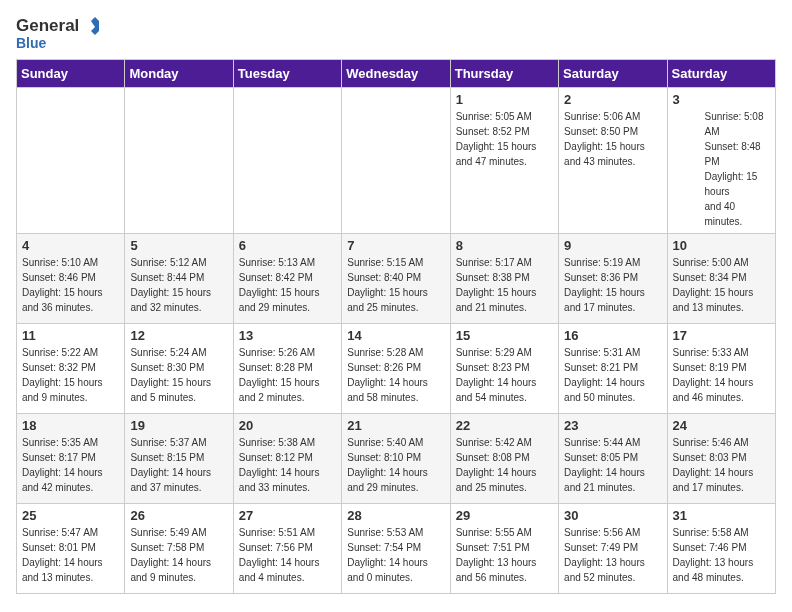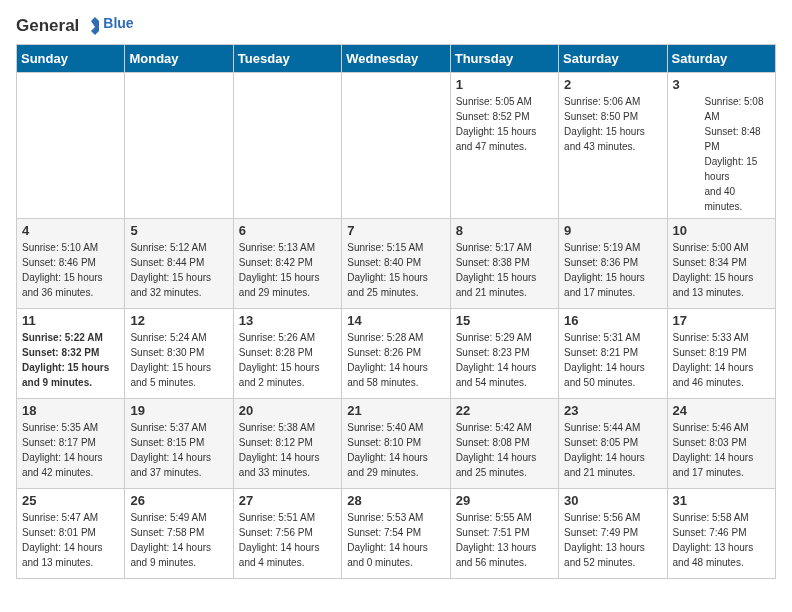--- a/index.html
+++ b/index.html
@@ -32,21 +32,21 @@
     .location {
       font-size: 16px;
       color: #555;
     }
     table {
       width: 100%;
       border-collapse: collapse;
       table-layout: fixed;
     }
     thead tr th {
-      background-color: #0369a1;
+      background-color: #4c1d95;
       color: #fff;
       font-size: 13px;
       font-weight: bold;
       padding: 6px 4px;
       text-align: left;
       border: 1px solid #ccc;
     }
     tbody tr td {
       border: 1px solid #ccc;
       vertical-align: top;
@@ -72,21 +72,21 @@
     }
     .empty-cell {
       background: #fff !important;
     }
   </style>
 </head>
 <body>
 
 <div class="header-area">
   <div class="logo">
-  <div style="display:flex;line-height:1.1;">
+  <div style="display:flex;flex-direction:column;line-height:1.1;">
     <div style="display:flex;align-items:center;gap:2px;">
       <span style="font-size:17px;font-weight:bold;color:#333;">General</span>
       <svg width="22" height="20" viewBox="0 0 22 20">
         <polygon points="14,1 22,9 18,5 18,15 22,11 14,19 10,15 14,11 10,5" fill="#2e6db4"></polygon>
       </svg>
     </div>
     <span style="font-size:14px;font-weight:bold;color:#2e6db4;margin-left:0;">Blue</span>
   </div>
 </div>
   <div class="title-area">
@@ -182,21 +182,21 @@
           <span class="day-number">10</span>
           <div class="day-info" style="white-space: pre-line;">Sunrise: 5:00 AM
 Sunset: 8:34 PM
 Daylight: 15 hours
 and 13 minutes.</div>
         </td>
       </tr>
       <tr>
         <td>
           <span class="day-number">11</span>
-          <div class="day-info" style="white-space: pre-line; font-weight: bold;">Sunrise: 5:22 AM
+          <div class="day-info" style="white-space: pre-line;">Sunrise: 5:22 AM
 Sunset: 8:32 PM
 Daylight: 15 hours
 and 9 minutes.</div>
         </td>
         <td>
           <span class="day-number">12</span>
           <div class="day-info" style="white-space: pre-line;">Sunrise: 5:24 AM
 Sunset: 8:30 PM
 Daylight: 15 hours
 and 5 minutes.</div>

